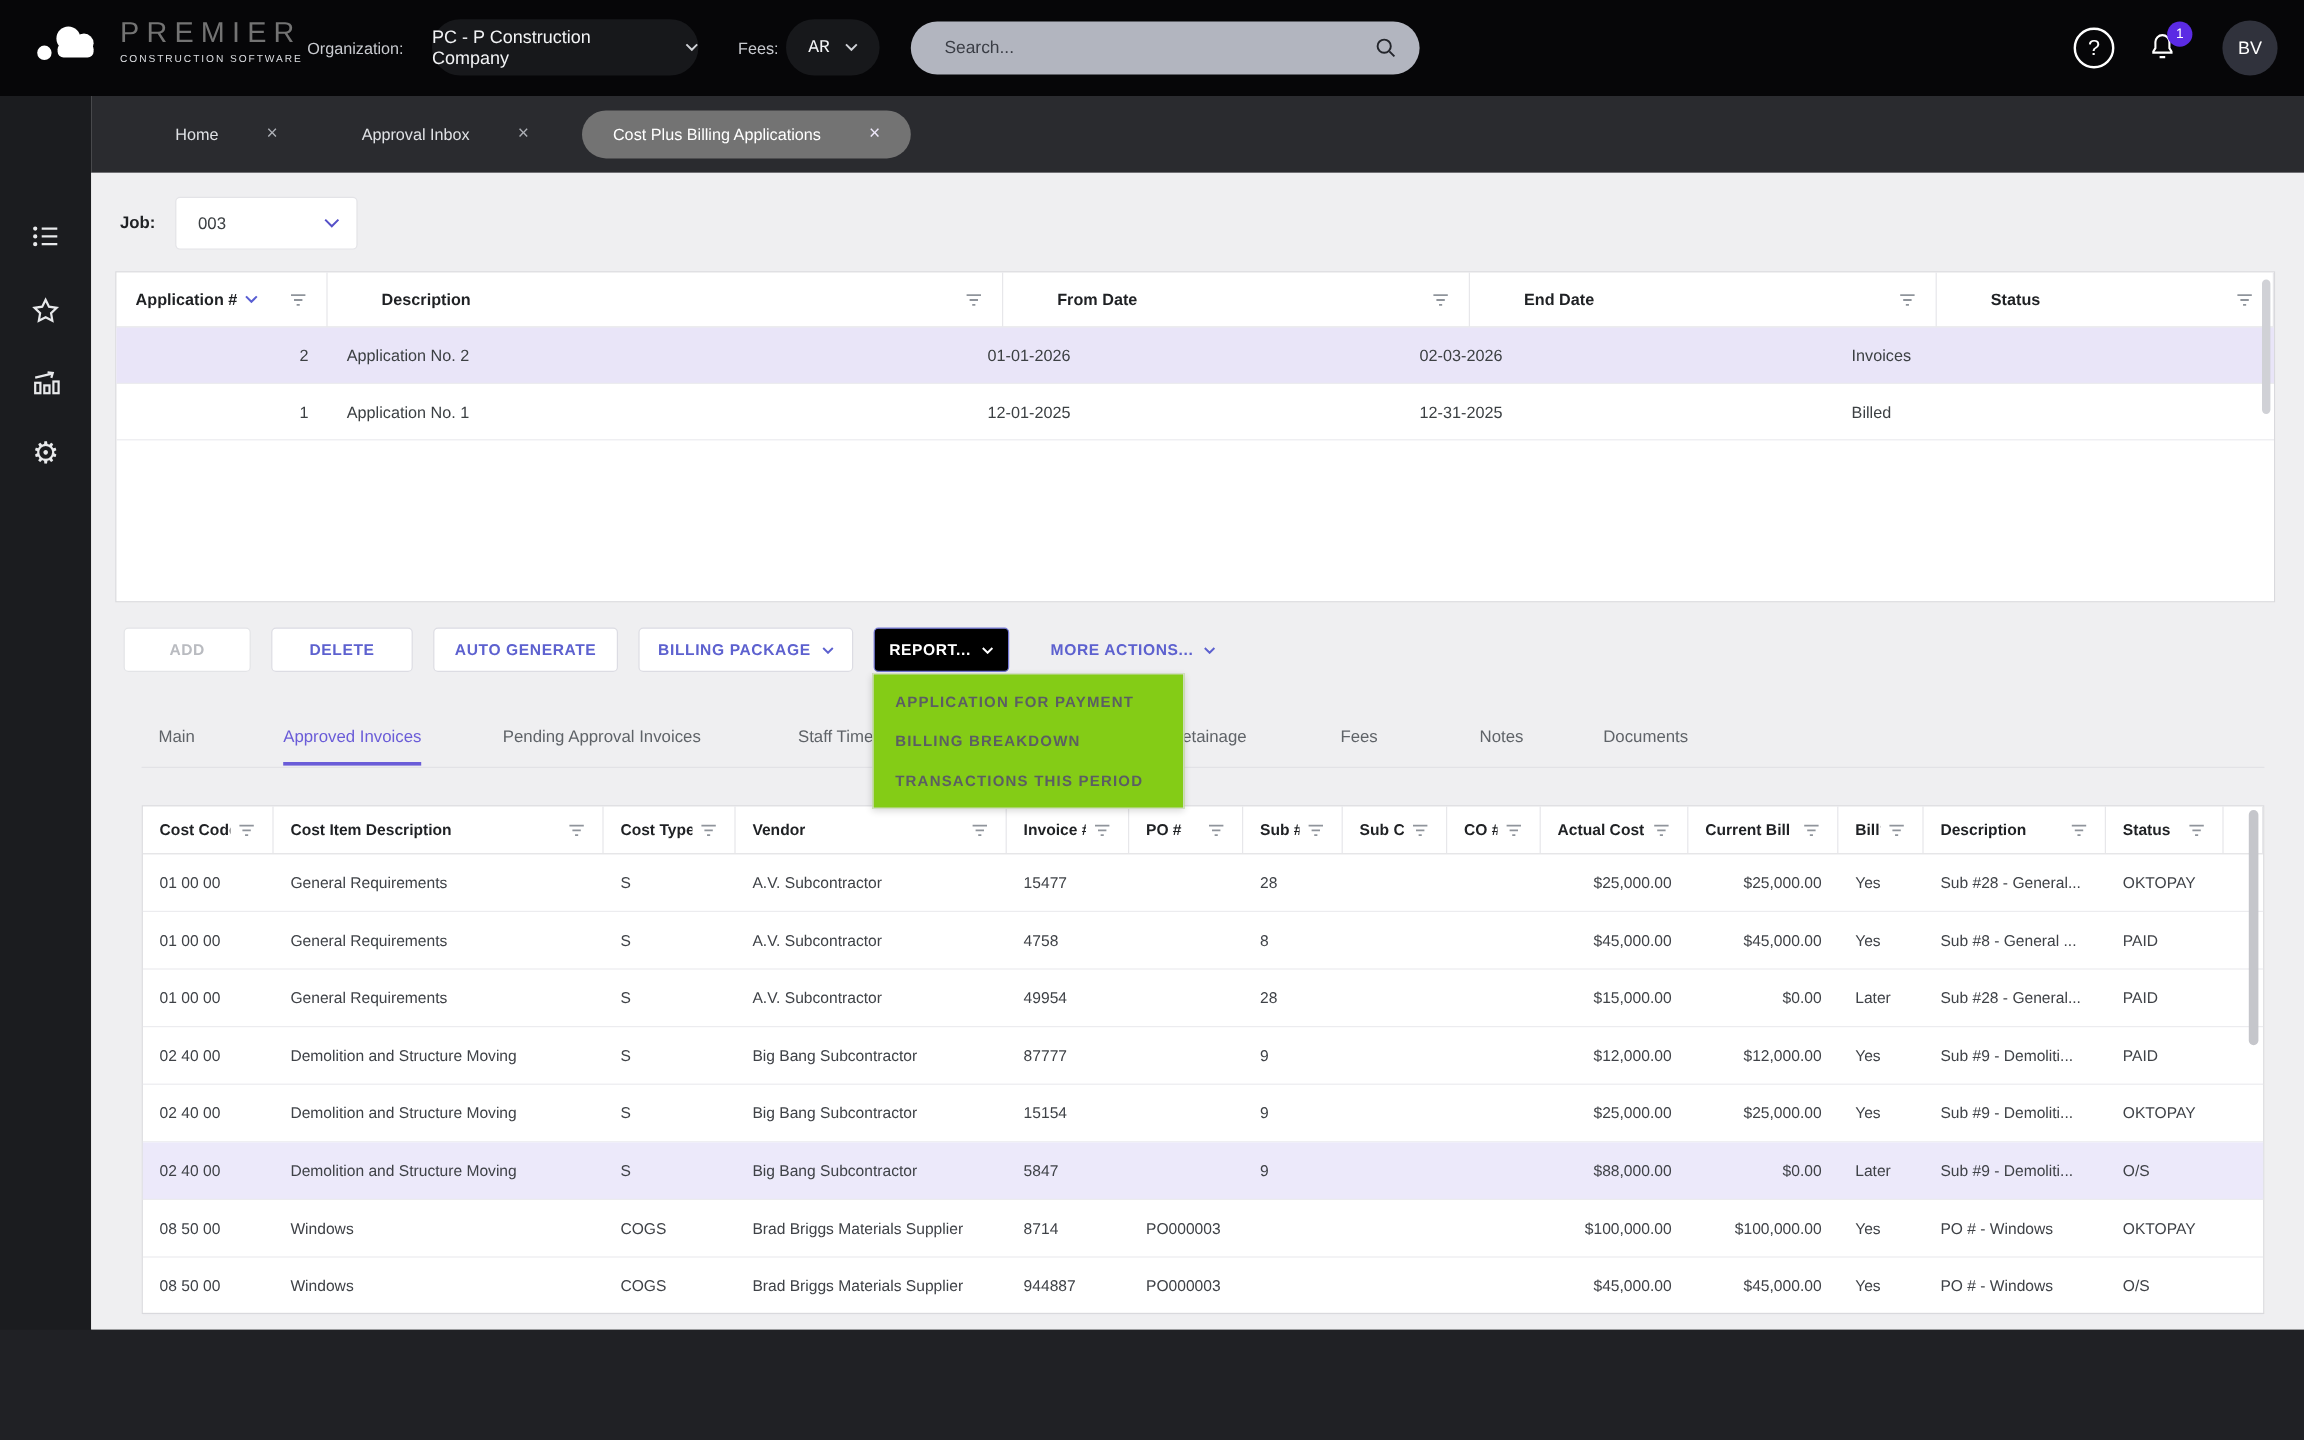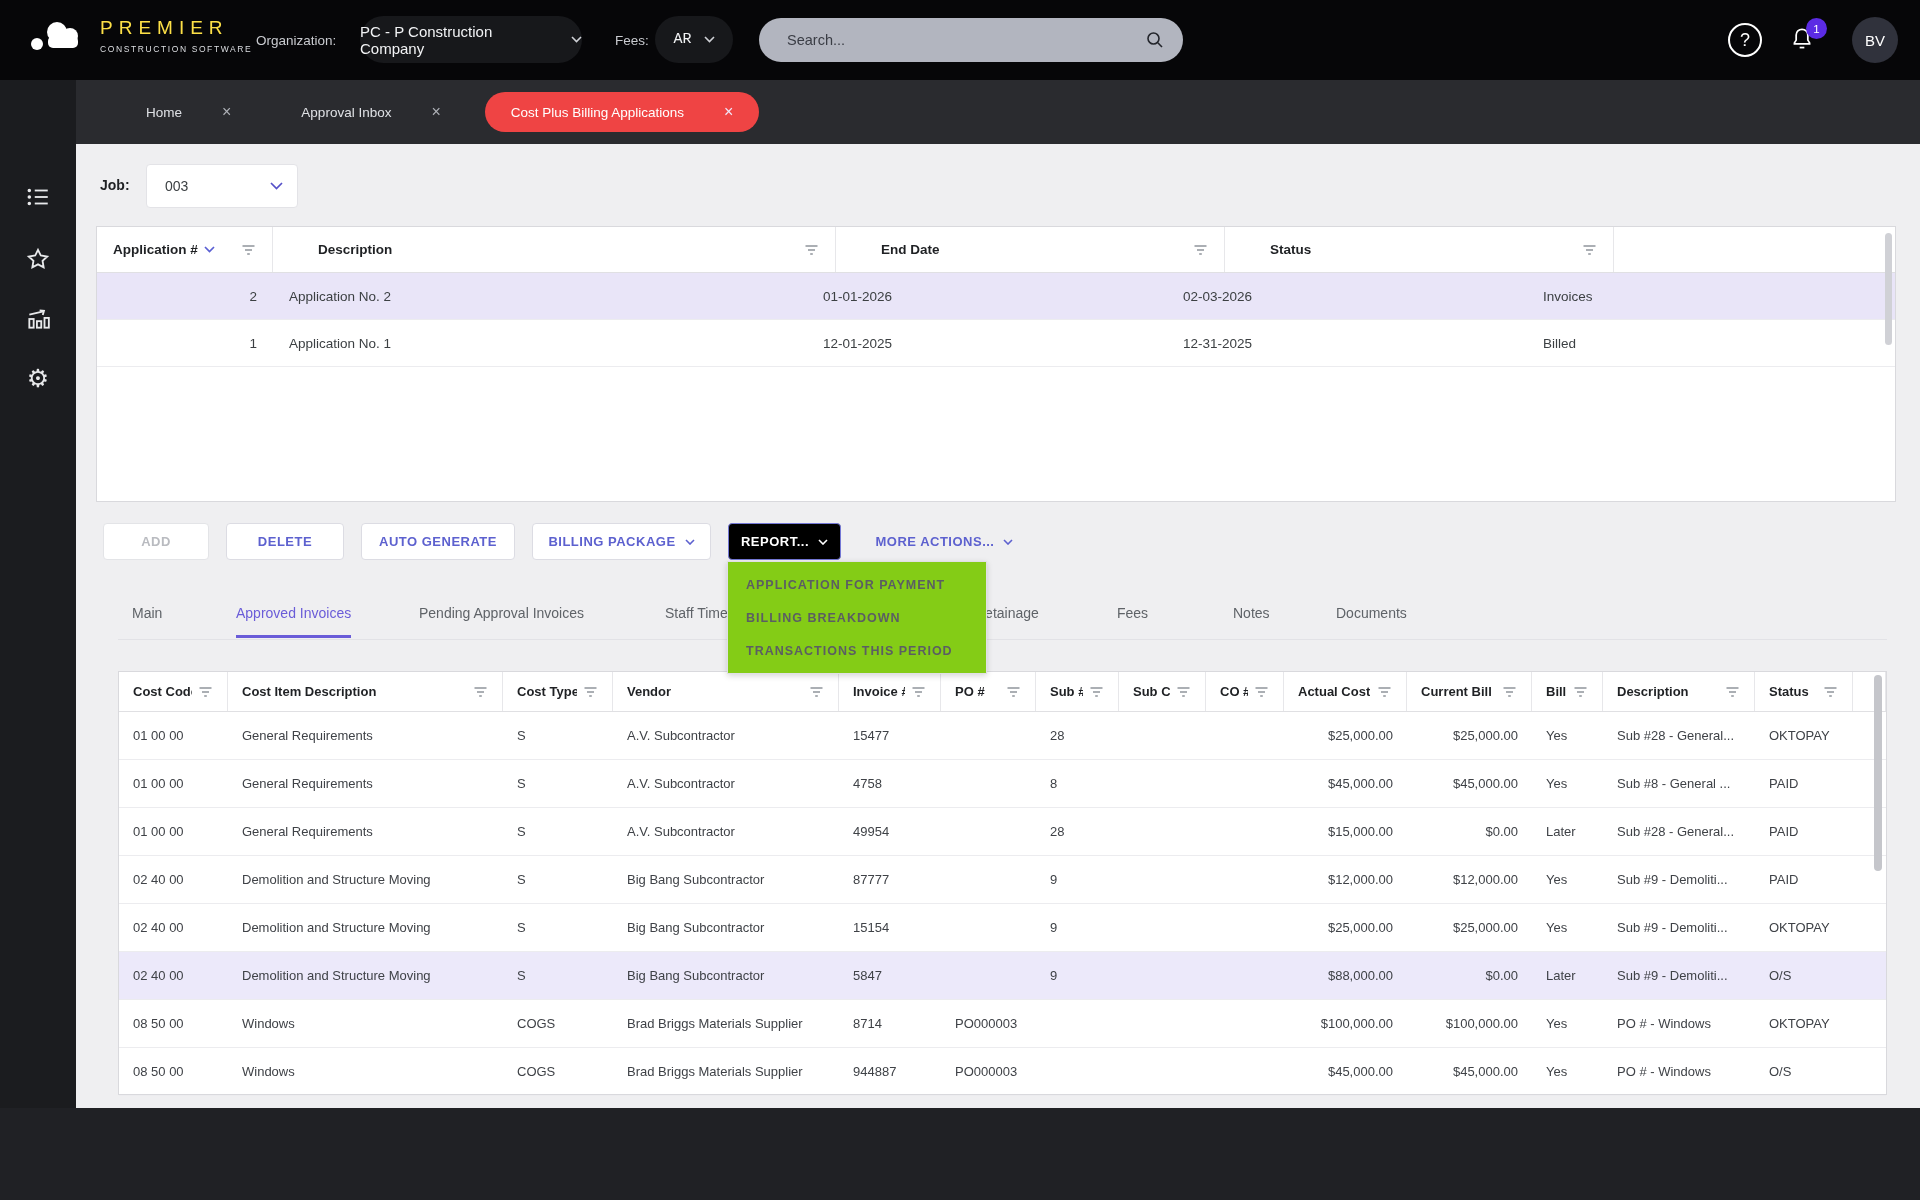--- a/index.html
+++ b/index.html
@@ -5,21 +5,21 @@
   * { margin:0; padding:0; box-sizing:border-box; }
   html,body { width:1920px; height:1200px; overflow:hidden; background:#efeff1;
     font-family:"Liberation Sans","DejaVu Sans",sans-serif; }
   #root { position:relative; width:1920px; height:1200px; }
 
   
   .topbar { position:absolute; top:0; left:0; width:1920px; height:80px; background:#060608;
     display:flex; align-items:center; }
   .brand { position:absolute; left:30px; top:14px; display:flex; align-items:center; }
   .brand-text { margin-left:12px; }
-  .brand-name { color:#fde047; font-size:19px; letter-spacing:6px; font-weight:normal; line-height:28px;}
+  .brand-name { color:#737373; font-size:24px; letter-spacing:6px; font-weight:normal; line-height:28px;}
   .brand-tag { color:#dcdee2; font-size:8.5px; letter-spacing:1.6px; margin-top:2px; }
   .tb-label { color:#c9cbd0; font-size:13.5px; }
   .org-label { position:absolute; left:256px; top:33px; }
   .pill { background:#17181b; border-radius:24px; color:#f2f3f5; font-size:15px;
     display:flex; align-items:center; justify-content:center; gap:12px; }
   .org-pill { position:absolute; left:360px; top:16px; width:222px; height:47px; }
   .type-label { position:absolute; left:615px; top:33px; }
   .type-pill { position:absolute; left:655px; top:16px; width:78px; height:47px;font-family:Liberation Mono, monospace; }
   .searchbox { position:absolute; left:759px; top:18px; width:424px; height:44px;
     background:#b2b5bf; border-radius:22px; display:flex; align-items:center; }
@@ -39,21 +39,21 @@
   .sidebar { position:absolute; top:80px; left:0; width:76px; height:1120px; background:#1b1c1f; }
   .side-icon { position:absolute; left:24px; width:28px; height:28px; display:flex;
     align-items:center; justify-content:center; color:#e8e9eb; }
 
   
   .tabstrip { position:absolute; top:80px; left:76px; width:1844px; height:64px; background:#2a2b2f;
     display:flex; align-items:center; padding-left:44px; }
   .wtab { display:flex; align-items:center; gap:40px; height:40px; padding:0 26px;
     color:#dfe1e5; font-size:13.5px; border-radius:20px; margin-right:18px; }
   .wtab .wtab-close { color:#aeb1b7; font-size:16px; }
-  .wtab.active { background:#ef4444; color:#fff; }
+  .wtab.active { background:#737373; color:#fff; }
   .wtab.active .wtab-close { color:#efe9fb; }
 
   
   .content { position:absolute; top:144px; left:76px; width:1844px; height:964px; background:#efeff1; }
   .footer { position:absolute; top:1108px; left:0; width:1920px; height:92px; background:#202125; }
 
   .job-label { position:absolute; left:100px; top:177px; font-size:14px; font-weight:bold; color:#1f2124; }
   .job-select { position:absolute; left:146px; top:164px; width:152px; height:44px; background:#fff;
     border-radius:4px; border:1px solid #e3e3e7; display:flex; align-items:center; }
   .job-select .job-value { margin-left:18px; font-size:14px; color:#3c4043; flex:1; }
@@ -258,20 +258,32 @@
           <span class="flt">
             <svg width="15" height="12" viewBox="0 0 15 12">
               <line x1="1.5" y1="2" x2="13.5" y2="2" stroke="#8f949b" stroke-width="1.5"></line>
               <line x1="4" y1="6" x2="11" y2="6" stroke="#8f949b" stroke-width="1.5"></line>
               <line x1="6.2" y1="10" x2="8.8" y2="10" stroke="#8f949b" stroke-width="1.5"></line>
             </svg>
           </span>
         </div>
         <div class="t-cell">
           <span class="hlab">
+            <span>From Date</span>
+          </span>
+          <span class="flt">
+            <svg width="15" height="12" viewBox="0 0 15 12">
+              <line x1="1.5" y1="2" x2="13.5" y2="2" stroke="#8f949b" stroke-width="1.5"></line>
+              <line x1="4" y1="6" x2="11" y2="6" stroke="#8f949b" stroke-width="1.5"></line>
+              <line x1="6.2" y1="10" x2="8.8" y2="10" stroke="#8f949b" stroke-width="1.5"></line>
+            </svg>
+          </span>
+        </div>
+        <div class="t-cell">
+          <span class="hlab">
             <span>End Date</span>
           </span>
           <span class="flt">
             <svg width="15" height="12" viewBox="0 0 15 12">
               <line x1="1.5" y1="2" x2="13.5" y2="2" stroke="#8f949b" stroke-width="1.5"></line>
               <line x1="4" y1="6" x2="11" y2="6" stroke="#8f949b" stroke-width="1.5"></line>
               <line x1="6.2" y1="10" x2="8.8" y2="10" stroke="#8f949b" stroke-width="1.5"></line>
             </svg>
           </span>
         </div>

